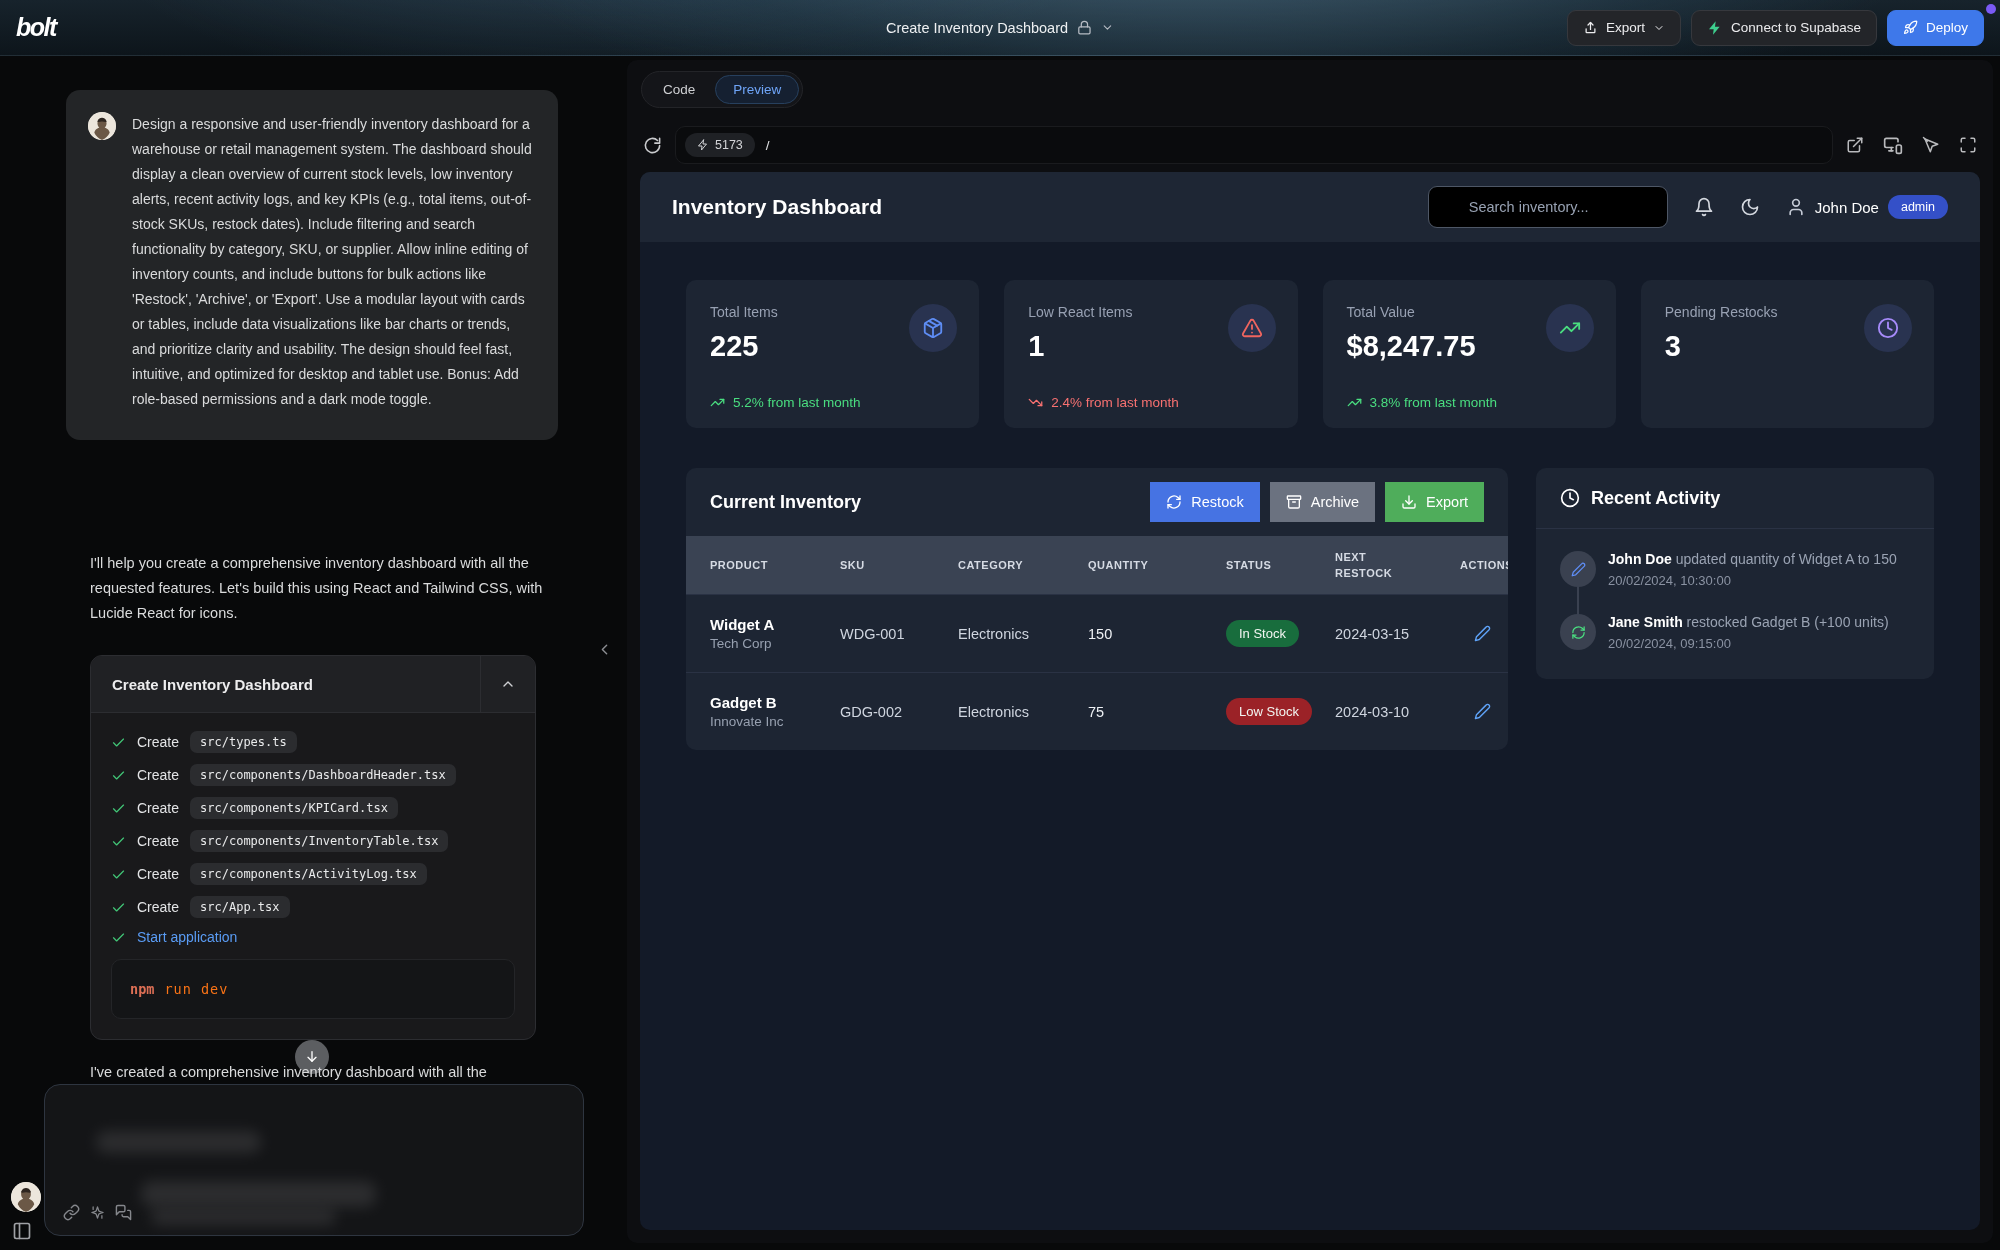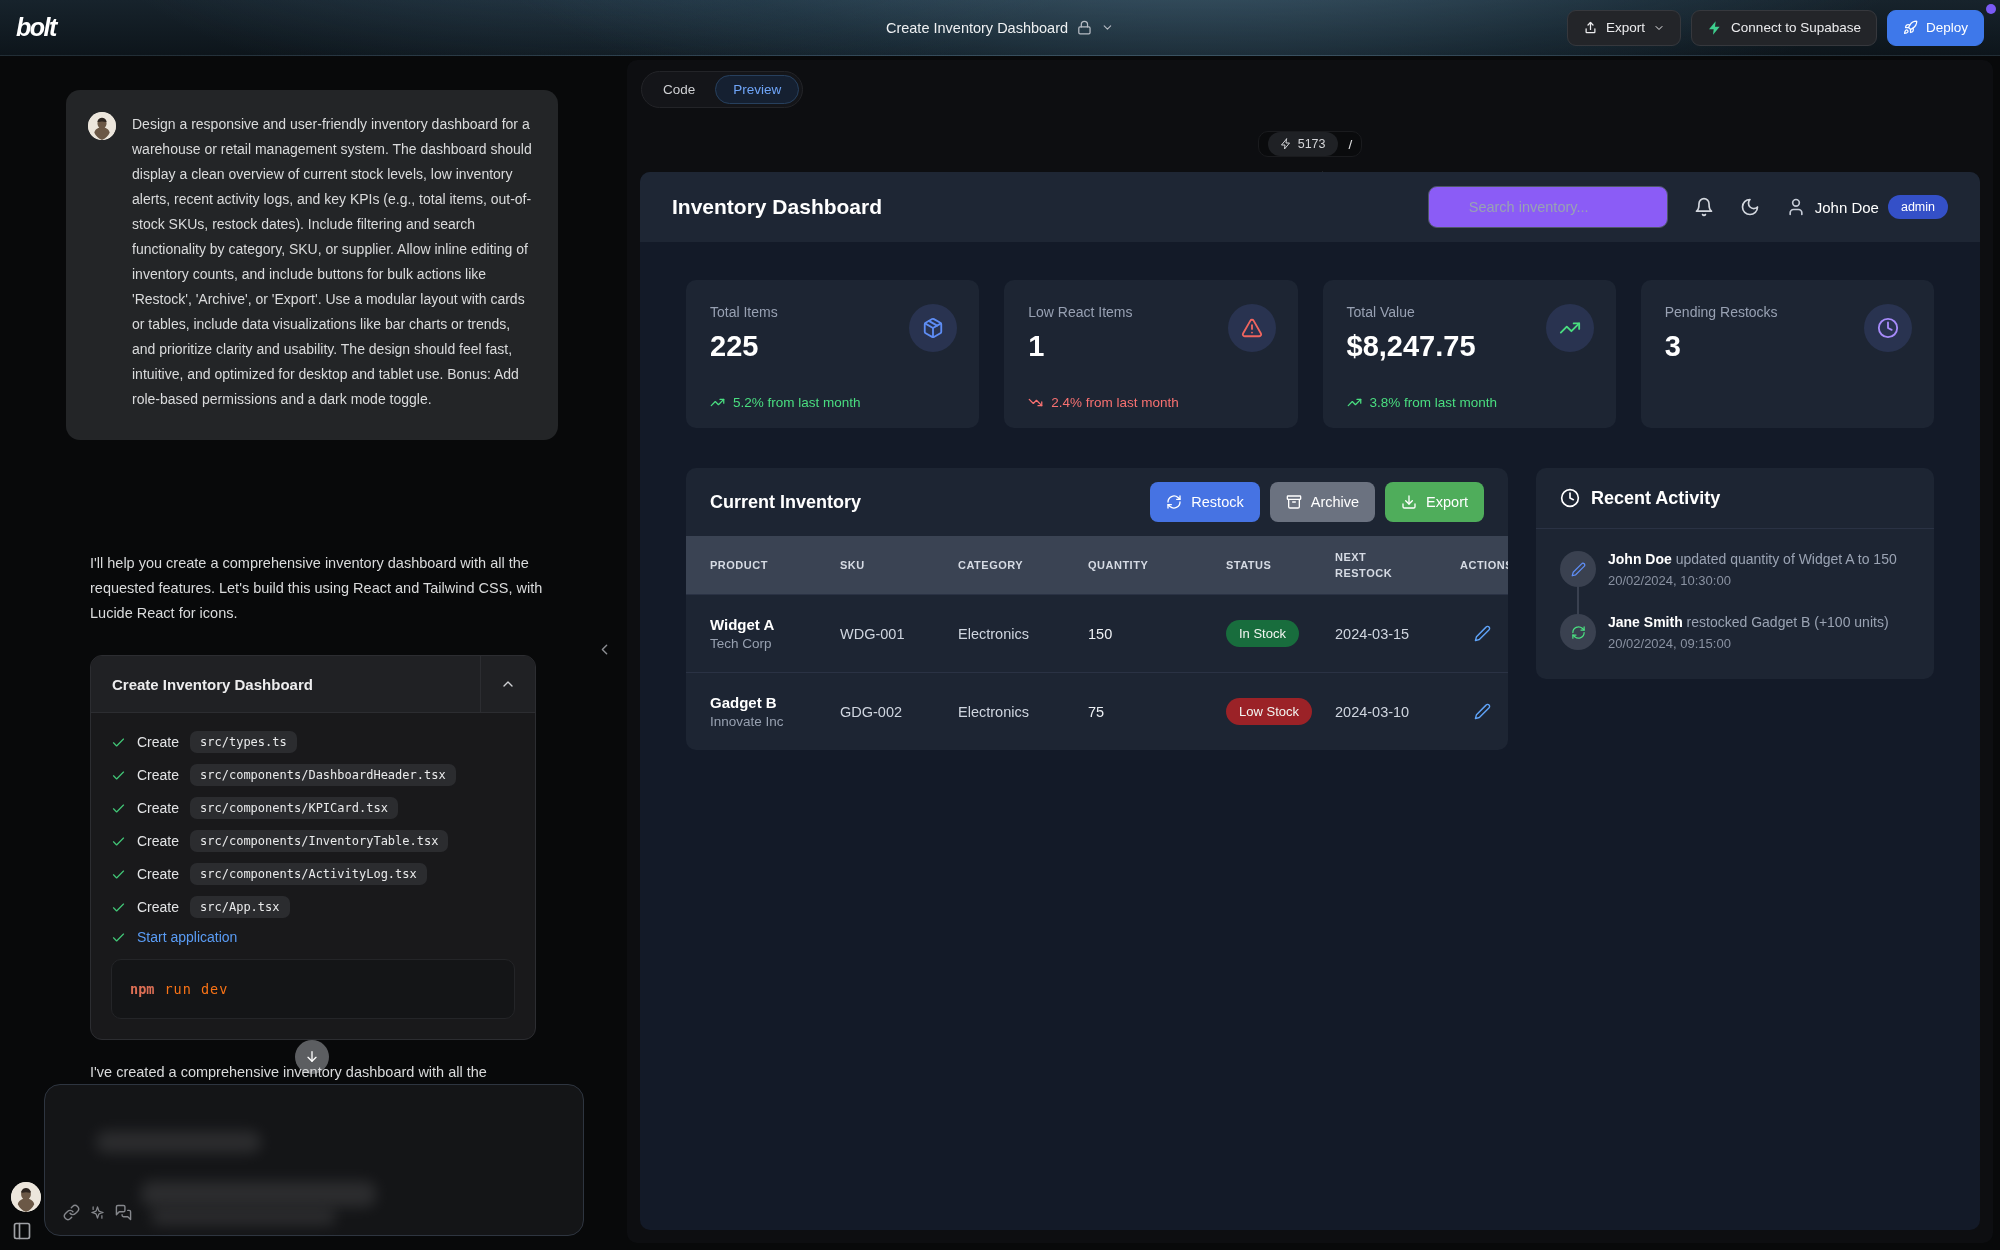--- a/index.html
+++ b/index.html
@@ -65,37 +65,37 @@
   .collapse-handle{position:absolute;left:596px;top:641px;color:#8b8d92;cursor:pointer;}
 
   
   .preview{position:absolute;left:627px;top:60px;width:1366px;height:1183px;
     background:#0d0e11;border-radius:10px;}
   .tabs-row{position:absolute;left:0;top:0;height:58px;display:flex;align-items:center;padding:0 14px;}
   .seg{display:flex;background:#141519;border:1px solid #232428;border-radius:999px;padding:3px;gap:2px;}
   .seg-tab{padding:6px 17px;border-radius:999px;font-size:13.5px;color:#cfd0d3;cursor:pointer;border:1px solid transparent;}
   .seg-tab.active{color:#6fa5f8;background:#152031;border:1px solid #27405e;}
   .url-row{position:absolute;left:0;top:58px;right:0;height:54px;display:flex;align-items:center;
-    gap:13px;padding:0 16px;flex-direction:column;}
+    gap:13px;padding:0 16px;}
   .refresh-btn{color:#c9cacd;cursor:pointer;}
   .url-field{flex:1;height:38px;background:#0a0b0d;border:1px solid #1a1b1e;border-radius:10px;
     display:flex;align-items:center;gap:11px;padding:0 9px;box-sizing:border-box;}
   .port-pill{display:flex;align-items:center;gap:6px;background:#1f2125;border-radius:999px;
     padding:5px 12px;font-size:12.5px;color:#d4d5d8;}
   .url-path{color:#e3e4e6;font-size:13.5px;}
   .url-icons{display:flex;align-items:center;gap:19px;color:#b9babd;}
   .url-icons .ub{cursor:pointer;}
 
   
   .viewport{position:absolute;left:13px;top:112px;right:13px;bottom:13px;background:#131a28;
     border-radius:10px;overflow:hidden;}
   .app-header{height:70px;background:#1e2634;display:flex;align-items:center;padding:0 32px;box-sizing:border-box;}
   .app-title{font-size:21px;font-weight:700;color:#fff;}
   .app-right{margin-left:auto;display:flex;align-items:center;gap:26px;}
-  .search-box{width:240px;height:42px;background:#8b5cf6;border:1px solid #4e5766;border-radius:9px;
+  .search-box{width:240px;height:42px;background:#000000;border:1px solid #4e5766;border-radius:9px;
     display:flex;align-items:center;gap:10px;padding:0 28px;box-sizing:border-box;color:#98a2b3;}
   .search-box input{flex:1;background:transparent;border:none;outline:none;color:#dfe4ec;
     font-family:"Liberation Sans",sans-serif;font-size:14.5px;}
   .search-box input::placeholder{color:#98a2b3;}
   .hdr-ic{color:#d3d7de;cursor:pointer;}
   .user-chip{display:flex;align-items:center;gap:9px;font-size:15px;color:#fff;cursor:pointer;}
   .user-chip .pic{color:#c3c9d4;}
   .role-badge{background:#3450c8;color:#fff;font-size:12.5px;padding:5px 13px;border-radius:999px;}
 
   .app-content{padding:38px 46px 0;}
@@ -107,21 +107,21 @@
     background:#293350;display:flex;align-items:center;justify-content:center;}
   .kpi-trend{position:absolute;left:24px;bottom:18px;display:flex;align-items:center;gap:8px;font-size:13.5px;}
   .up{color:#4ade80;} .down{color:#f87171;}
   .c-blue{color:#5e8df5;} .c-red{color:#f0655f;} .c-green{color:#4ade80;} .c-purple{color:#a78bfa;}
 
   .main-row{display:grid;grid-template-columns:1fr 398px;gap:28px;margin-top:40px;align-items:start;}
   .inv-card{background:#1d2533;border-radius:10px;overflow:hidden;}
   .inv-head{display:flex;align-items:center;height:68px;padding:0 24px;box-sizing:border-box;}
   .inv-title{font-size:18px;font-weight:700;color:#fff;}
   .inv-actions{margin-left:auto;display:flex;gap:10px;}
-  .btn{display:inline-flex;align-items:center;gap:9px;height:40px;padding:0 16px;border-radius:8px;
+  .btn{display:inline-flex;align-items:center;gap:9px;height:40px;padding:0 16px;border-radius:0;
     border:none;color:#fff;font-size:14.5px;font-family:"Liberation Sans",sans-serif;cursor:pointer;}
   .btn-restock{background:#4673e3;} .btn-archive{background:#6b7280;} .btn-export{background:#4fad5b;}
   .t-head,.t-row{display:grid;grid-template-columns:130px 118px 130px 138px 109px 125px 1fr;
     padding:0 24px;align-items:center;box-sizing:border-box;}
   .t-head{background:#3a4353;height:58px;color:#d6dbe4;font-size:11px;font-weight:700;letter-spacing:.5px;}
   .th-wrap{max-width:80px;line-height:1.5;}
   .t-row{height:78px;border-top:1px solid #2a3244;font-size:14.5px;color:#cfd5df;}
   .prod-name{font-size:15px;font-weight:700;color:#fff;}
   .prod-sub{font-size:13.5px;color:#97a0b0;margin-top:3px;}
   .qty{color:#eef1f5;}

